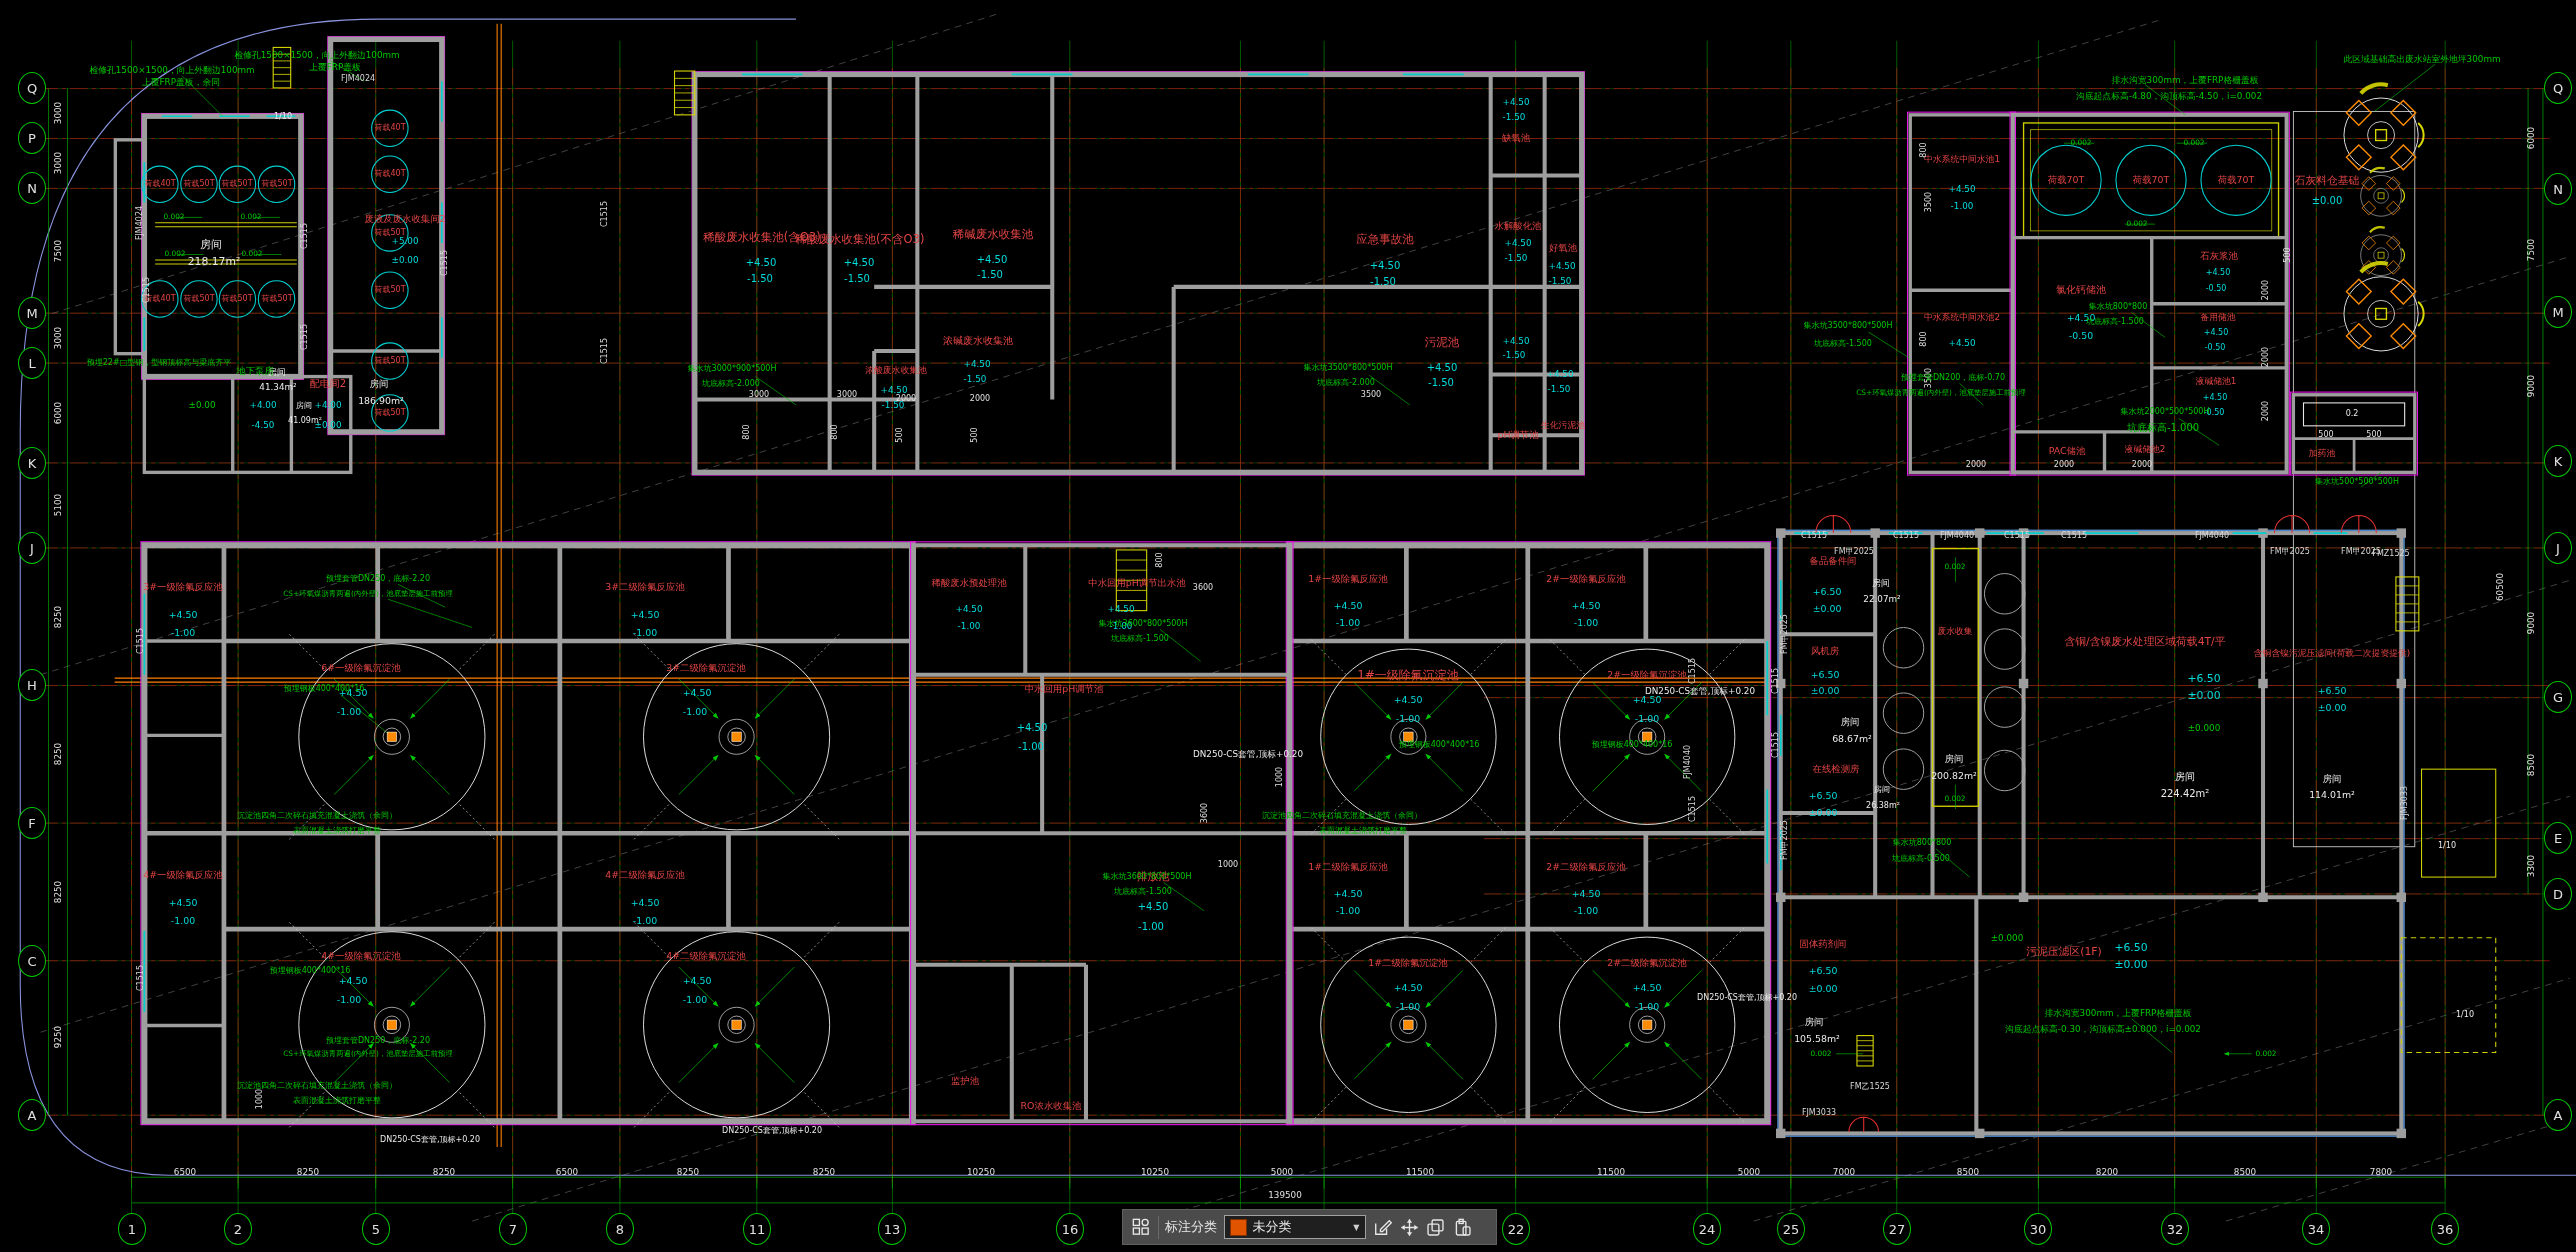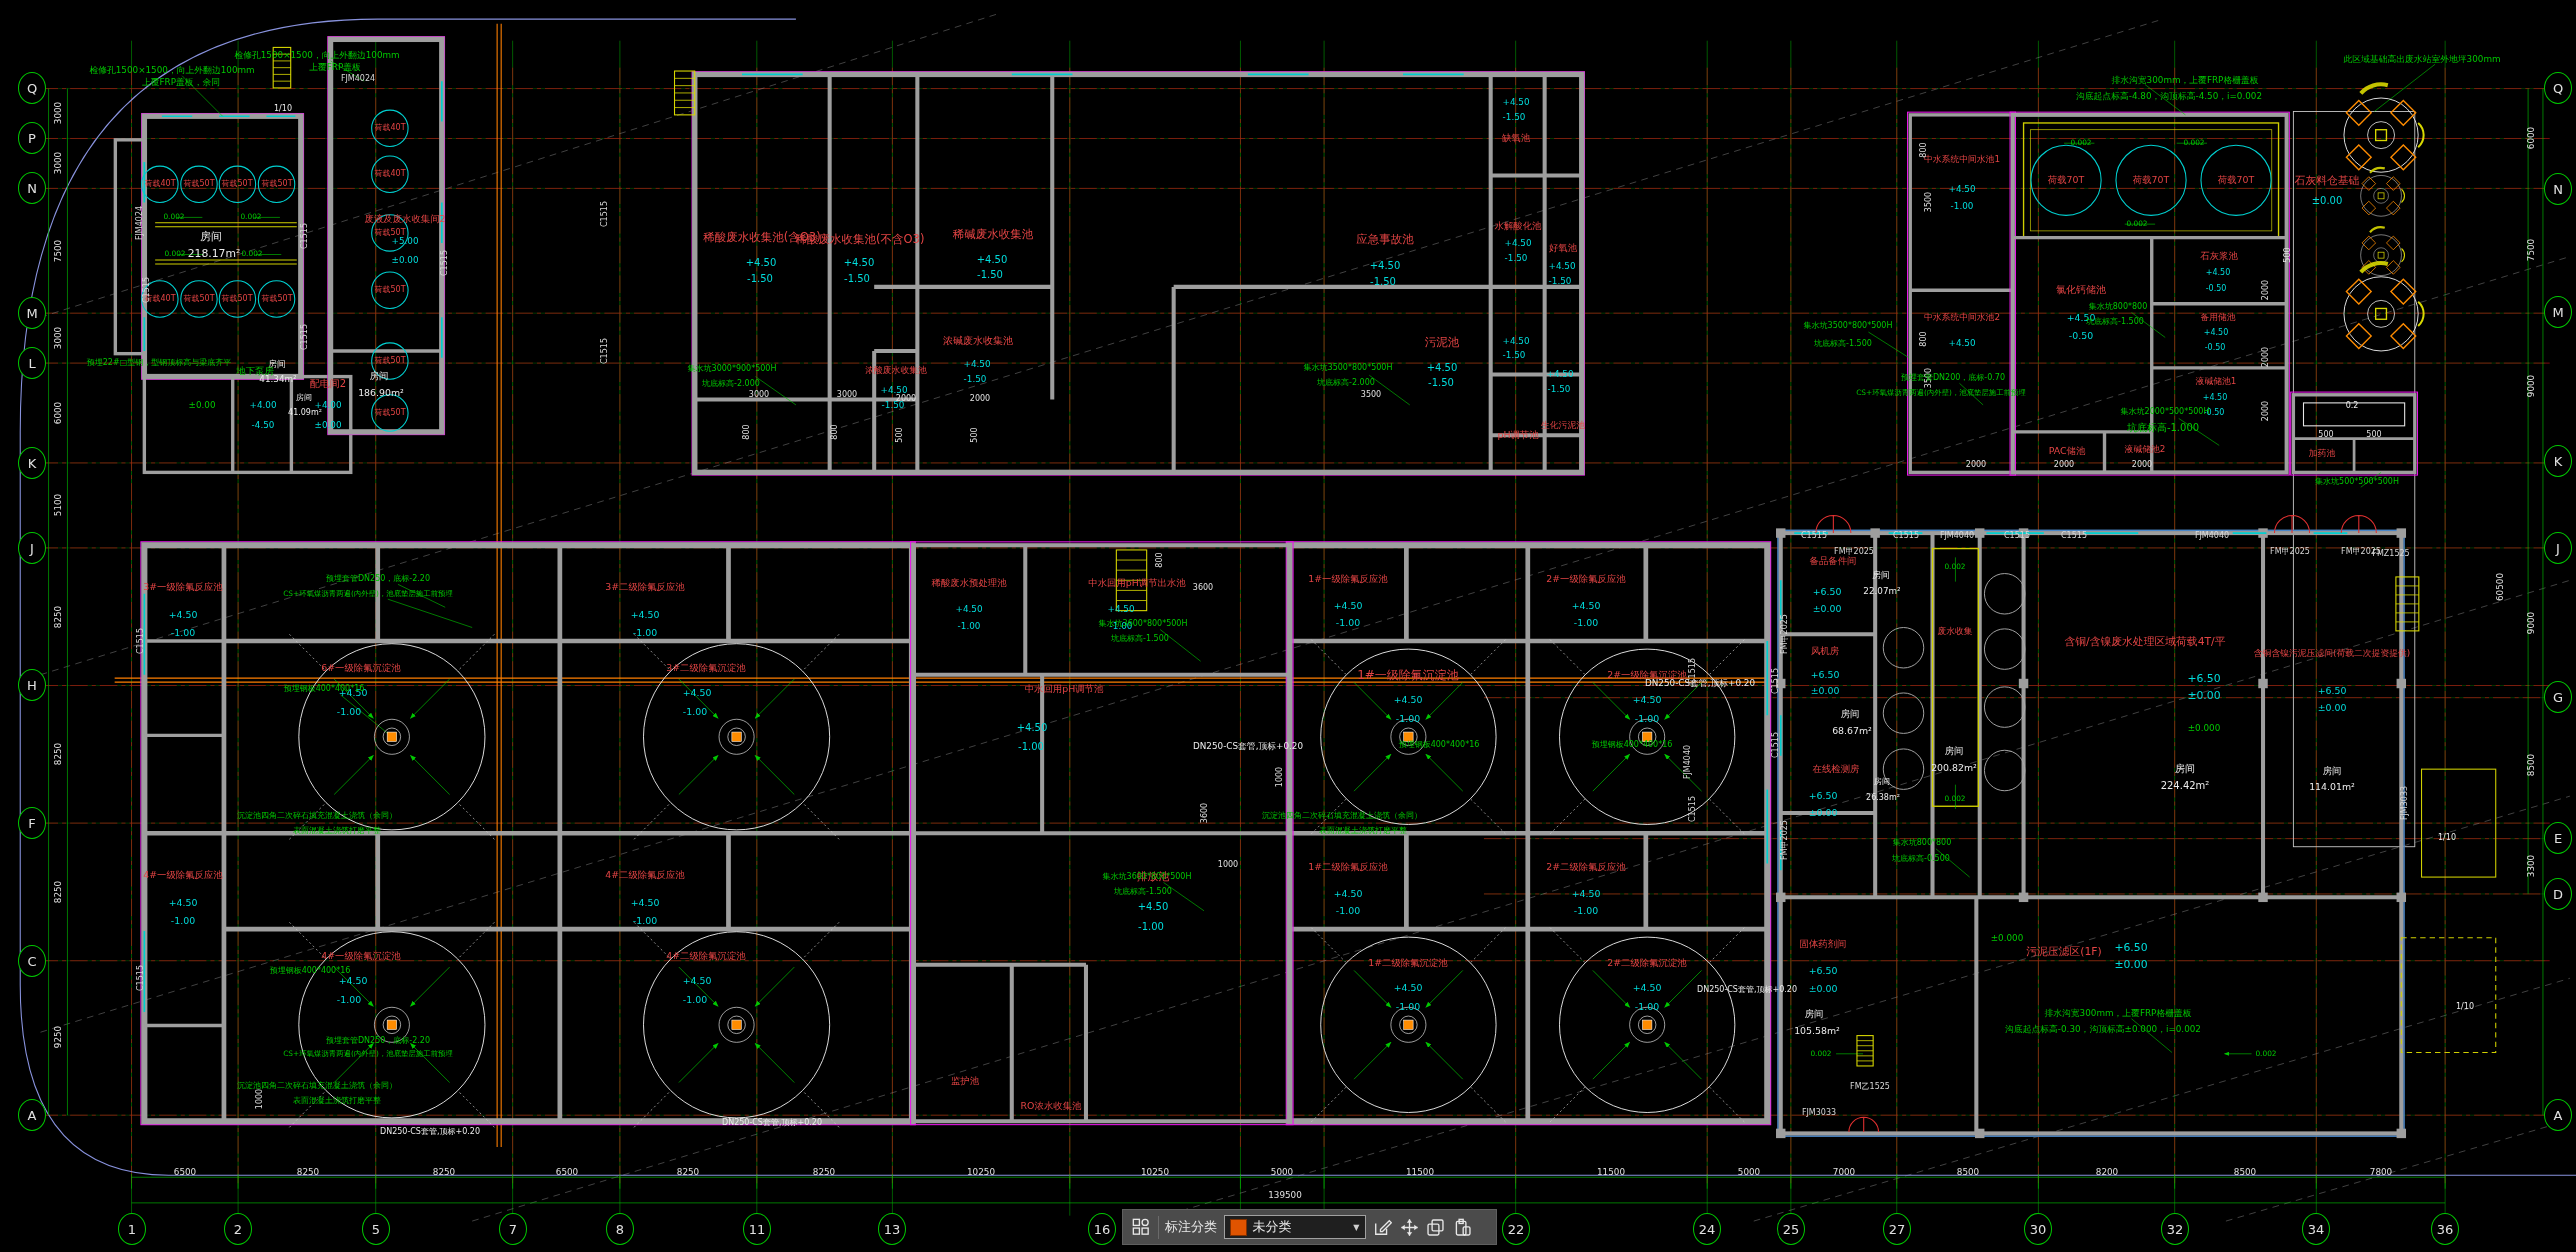--- a/index.html
+++ b/index.html
@@ -1,21 +1,21 @@
 <!DOCTYPE html>
 <html style="font-size:10.8px"><head>
 <meta charset="utf-8">
 <style>
   html,body{margin:0;padding:0;background:#000;}
   #stage{position:relative;width:2576px;height:1253px;background:#000;overflow:hidden;
          font-family:"DejaVu Sans","Liberation Sans",sans-serif;}
   #linework{position:absolute;left:0;top:0;}
   .lbl{position:absolute;white-space:nowrap;transform:translate(-50%,-50%);line-height:1;}
   .lbl.rot{transform:translate(-50%,-50%) rotate(-90deg);}
-  .c-red{color:#e34444;} .c-cyan{color:#00dcdc;} .c-white{color:#ececec;}
+  .c-red{color:#e34444;} .c-cyan{color:#00dcdc;} .c-white{color:#ececec;margin-top:8px;}
   .c-green{color:#00c800;} .c-tag{color:#d8d8d8;} .c-dim{color:#e0e0e0;}
   .bubble{position:absolute;border:1px solid #00c800;border-radius:50%;
           color:#e0e0e0;display:flex;align-items:center;justify-content:center;
           transform:translate(-50%,-50%);background:#000;}
   
   #toolbar{position:absolute;left:1122px;top:1209px;width:375px;height:36px;
            background:#4b4b4b;border:0.7px solid #5f5f5f;display:flex;align-items:center;
            gap:6.7px;padding:0 8px;box-sizing:border-box;z-index:50;}
   .tb-icon{width:20px;height:20px;display:flex;align-items:center;justify-content:center;flex:0 0 auto;cursor:pointer;}
   .tb-sep{width:0.7px;height:23px;background:#6a6a6a;flex:0 0 auto;}
@@ -640,21 +640,21 @@
       <div class="lbl c-green" style="left: 2266px; top: 1054px; font-size: 7.4px;">0.002</div>
     </div>
   <div id="bubbles">
       <div class="bubble" style="left: 132px; top: 1229px; width: 26px; height: 30px; font-size: 13px;">1</div>
       <div class="bubble" style="left: 238px; top: 1229px; width: 26px; height: 30px; font-size: 13px;">2</div>
       <div class="bubble" style="left: 376px; top: 1229px; width: 26px; height: 30px; font-size: 13px;">5</div>
       <div class="bubble" style="left: 513px; top: 1229px; width: 26px; height: 30px; font-size: 13px;">7</div>
       <div class="bubble" style="left: 620px; top: 1229px; width: 26px; height: 30px; font-size: 13px;">8</div>
       <div class="bubble" style="left: 757px; top: 1229px; width: 26px; height: 30px; font-size: 13px;">11</div>
       <div class="bubble" style="left: 892px; top: 1229px; width: 26px; height: 30px; font-size: 13px;">13</div>
-      <div class="bubble" style="left: 1070px; top: 1229px; width: 26px; height: 30px; font-size: 13px; margin-left: 32px;">16</div>
+      <div class="bubble" style="left: 1070px; top: 1229px; width: 26px; height: 30px; font-size: 13px;">16</div>
       <div class="bubble" style="left: 1516px; top: 1229px; width: 26px; height: 30px; font-size: 13px;">22</div>
       <div class="bubble" style="left: 1707px; top: 1229px; width: 26px; height: 30px; font-size: 13px;">24</div>
       <div class="bubble" style="left: 1791px; top: 1229px; width: 26px; height: 30px; font-size: 13px;">25</div>
       <div class="bubble" style="left: 1897px; top: 1229px; width: 26px; height: 30px; font-size: 13px;">27</div>
       <div class="bubble" style="left: 2038px; top: 1229px; width: 26px; height: 30px; font-size: 13px;">30</div>
       <div class="bubble" style="left: 2175px; top: 1229px; width: 26px; height: 30px; font-size: 13px;">32</div>
       <div class="bubble" style="left: 2316px; top: 1229px; width: 26px; height: 30px; font-size: 13px;">34</div>
       <div class="bubble" style="left: 2445px; top: 1229px; width: 26px; height: 30px; font-size: 13px;">36</div>
       <div class="bubble" style="left: 32px; top: 88px; width: 26px; height: 30px; font-size: 13px;">Q</div>
       <div class="bubble" style="left: 32px; top: 138px; width: 26px; height: 30px; font-size: 13px;">P</div>

